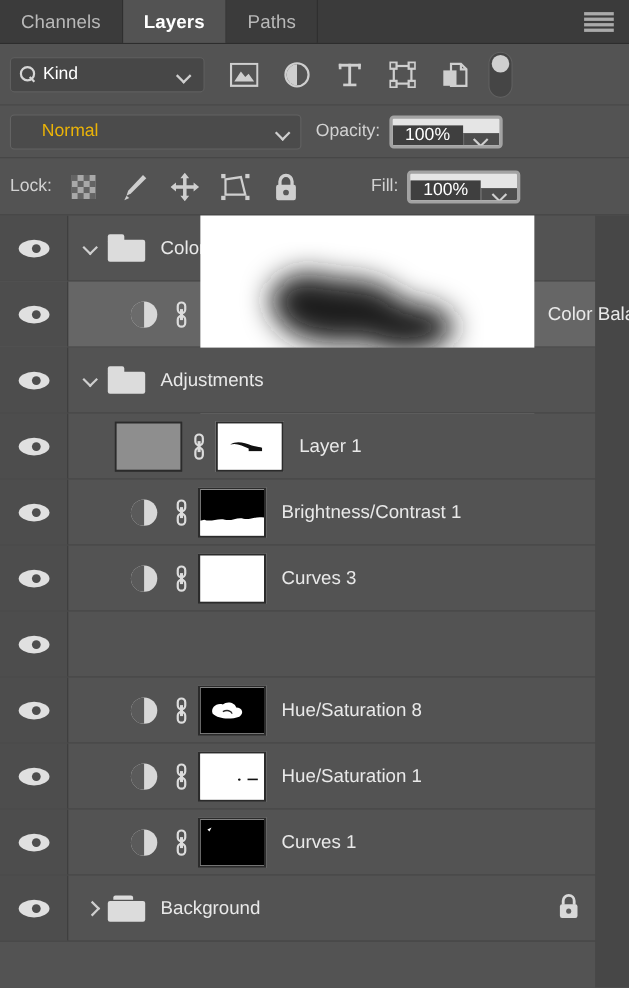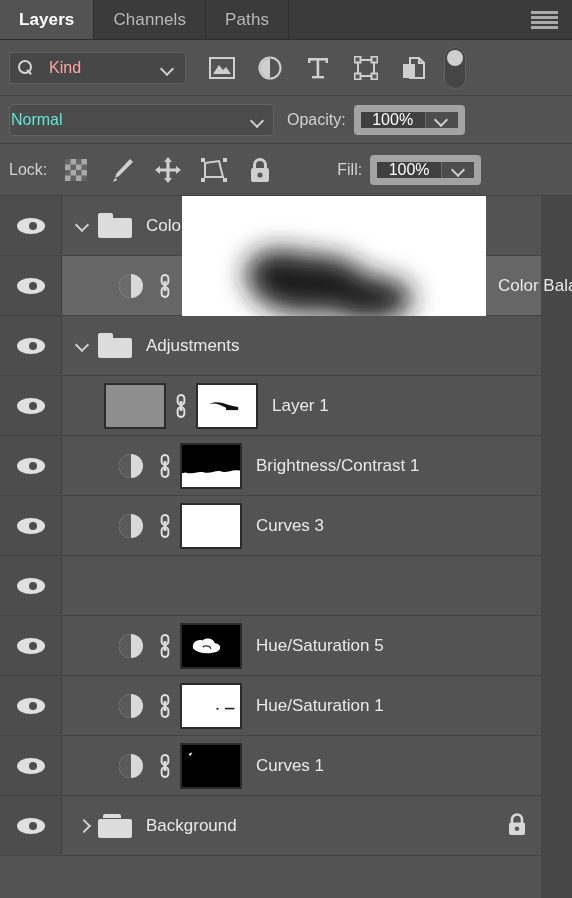--- a/index.html
+++ b/index.html
@@ -32,21 +32,21 @@
 
   
   .filterrow {
     height: 56px; background: #535353; flex: none;
     display: flex; align-items: center; padding: 0 9px;
     border-bottom: 1px solid #444444;
   }
   .kind-select {
     width: 177px; height: 32px; background: #474747; border: 1px solid #5f5f5f;
     border-radius: 4px; display: flex; align-items: center; padding: 0 8px;
-    color: #fca5a5; font-size: 16px; position: relative; gap: 10px;
+    color: #ffffff; font-size: 16px; position: relative;
   }
   .kind-label { margin-left: 6px; }
   .mag { width: 15px; height: 15px; position: relative; display:inline-block; }
   .mag::before { content:""; position:absolute; left:0; top:0; width:10px; height:10px;
     border:2px solid #d6d6d6; border-radius:50%; }
   .mag::after { content:""; position:absolute; left:9px; top:9px; width:6px; height:2px;
     background:#d6d6d6; transform: rotate(45deg); transform-origin: left center; }
   .chev-dn { width: 11px; height: 11px; position: relative; }
   .chev-dn::before { content:""; position:absolute; left:0; top:1px; width:8px; height:8px;
     border-right:2px solid #cfcfcf; border-bottom:2px solid #cfcfcf; transform: rotate(45deg); }
@@ -61,28 +61,28 @@
   .toggle-knob { position: absolute; left: 2px; top: 2px; width: 16px; height: 16px;
     border-radius: 50%; background: #cfcfcf; }
 
   
   .blendrow {
     height: 48px; background: #535353; flex: none; display: flex; align-items: center;
     padding: 0 9px; border-bottom: 1px solid #434343;
   }
   .blend-select {
     width: 265px; height: 32px; background: #4b4b4b; border: 1px solid #636363;
-    border-radius: 4px; display: flex; align-items: center; padding: 0 1px;
-    color: #5eead4; font-size: 16px; position: relative;
+    border-radius: 4px; display: flex; align-items: center; padding: 0 28px;
+    color: #eab308; font-size: 16px; position: relative;
   }
   .blend-select .chev-dn { position:absolute; right: 10px; top: 10px; }
   .num-label { color: #d2d2d2; font-size: 16px; margin-left: 13px; }
   .num-field {
     display: flex; margin-left: 8px; height: 30px;
-    border: 7px solid #a3a3a3; border-radius: 4px; overflow: hidden; background: #fca5a5;
+    border: 3px solid #a3a3a3; border-radius: 4px; overflow: hidden; background: #e5e5e5; align-items: flex-end;
   }
   .num-val { width: 64px; display: flex; align-items: center; justify-content: center;
     color: #ffffff; font-size: 16px; background: #3f3f3f; }
   .num-step { width: 33px; display: flex; align-items: center; justify-content: center;
     background: #4d4d4d; border-left: 1px solid #6a6a6a; }
 
   
   .lockrow {
     height: 52px; background: #535353; flex: none; display: flex; align-items: center;
     padding: 0 9px; border-bottom: 1px solid #3f3f3f;
@@ -149,25 +149,25 @@
   .lockbadge { position: absolute; right: 14px; top: 50%; transform: translateY(-50%); }
   .ind-2 { width: 44px; flex: none; }
   .ind-3 { width: 36px; flex: none; }
 </style>
 </head>
 <body>
 
 <div class="panel">
 
   <div class="tabbar">
+    <div class="tab">
+      <span>Channels</span>
+    </div>
     <div class="tab active">
       <span>Layers</span>
-    </div>
-    <div class="tab">
-      <span>Channels</span>
     </div>
     <div class="tab">
       <span>Paths</span>
     </div>
     <div class="tab tab-spacer"></div>
     <div class="hamburger">
       <i></i>
         <i></i>
         <i></i>
         <i></i>
@@ -483,21 +483,21 @@
               <rect x="5.6" y="9" width="2.8" height="10" fill="#dcdcdc"></rect>
             </svg>
         </span>
         <span class="thumb">
           <svg width="100%" height="100%" viewBox="0 0 62 46" preserveAspectRatio="none">
             <rect width="62" height="46" fill="#000000"></rect>
             <path d="M12 26 C10 20, 16 15, 22 17 C26 13, 34 15, 35 20 C41 20, 43 26, 38 29 C30 32, 18 32, 12 26 Z" fill="#ffffff"></path>
             <path d="M22 24 C26 22, 30 23, 31 26" stroke="#2a2a2a" stroke-width="1.4" fill="none"></path>
           </svg>
         </span>
-        <span class="lname">Hue/Saturation 5</span>
+        <span class="lname">Hue/Saturation 8</span>
       </div>
     </div>
 
     <div class="row">
       <div class="eyecell">
         <svg width="30" height="18" viewBox="0 0 30 18">
             <ellipse cx="15" cy="9" rx="14" ry="8" fill="#e0e0e0"></ellipse>
             <circle cx="17" cy="9" r="4" fill="#4d4d4d"></circle>
           </svg>
       </div>

